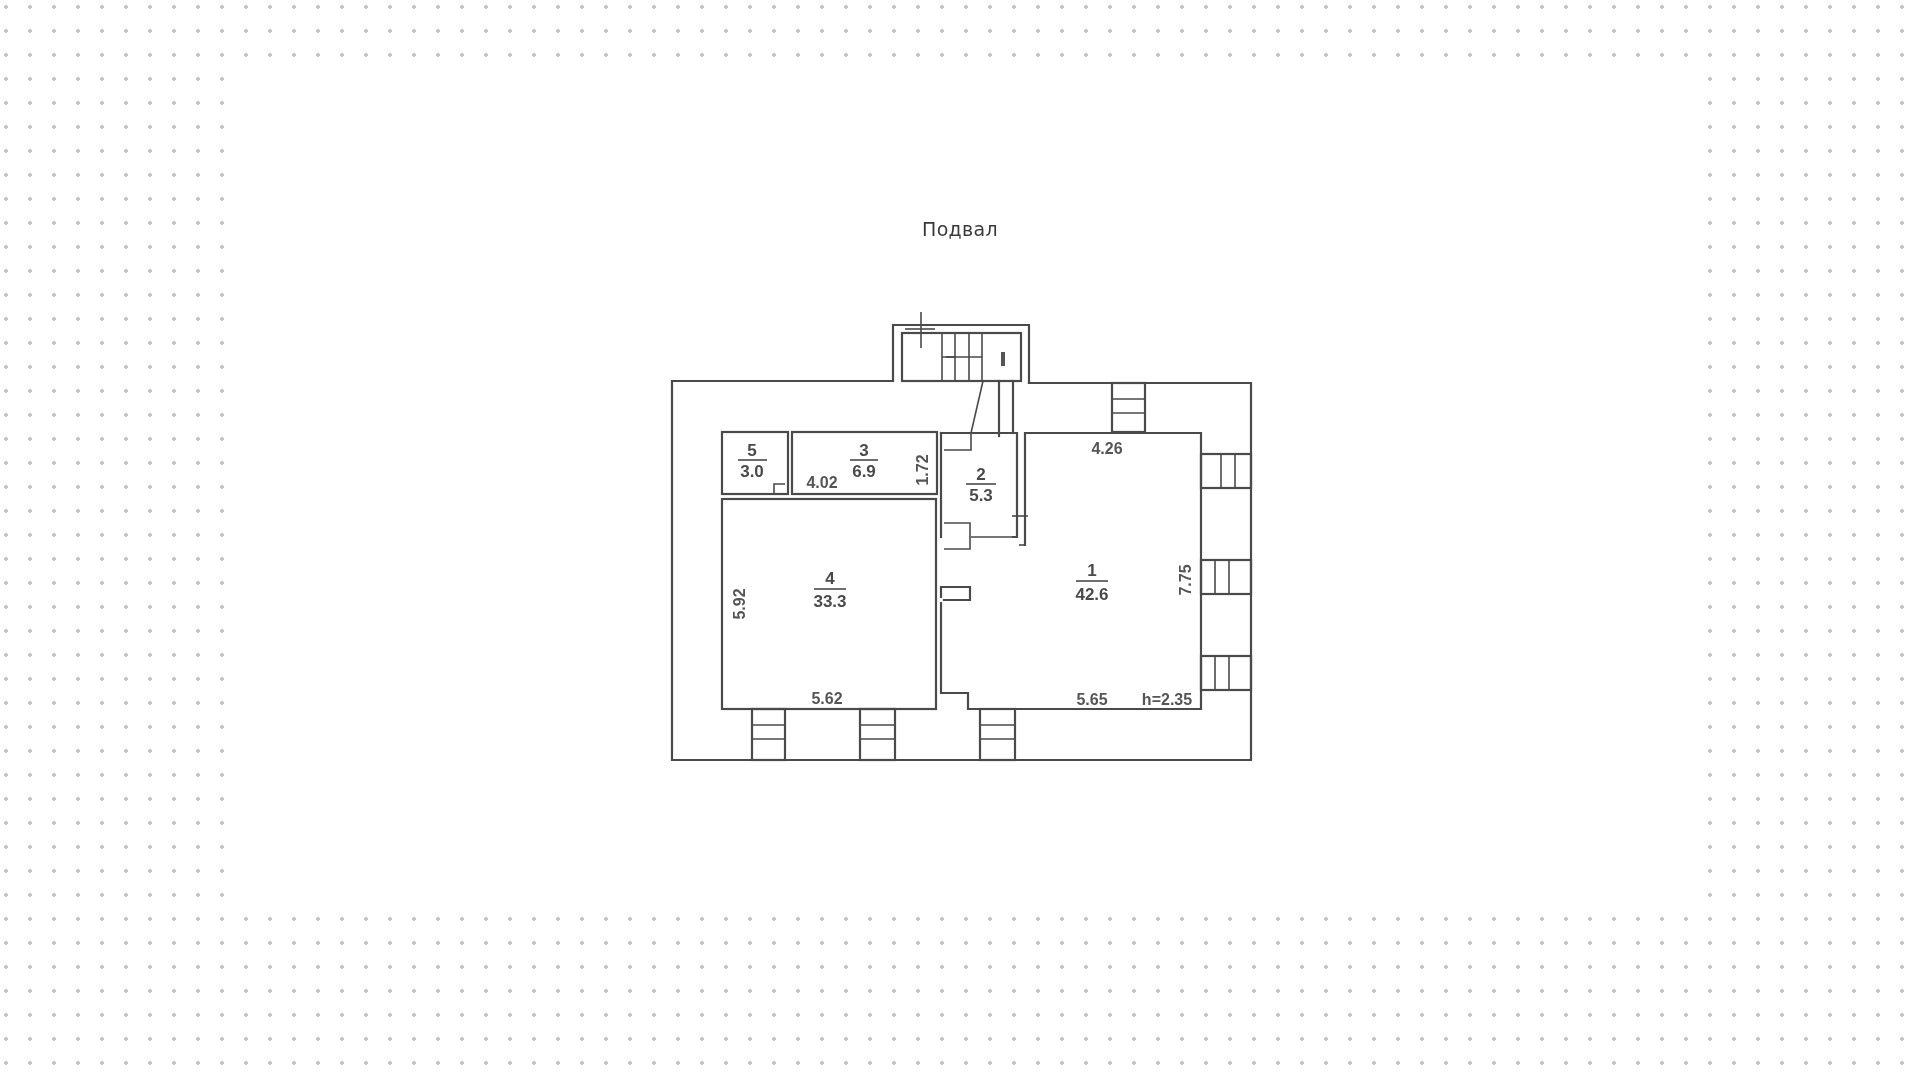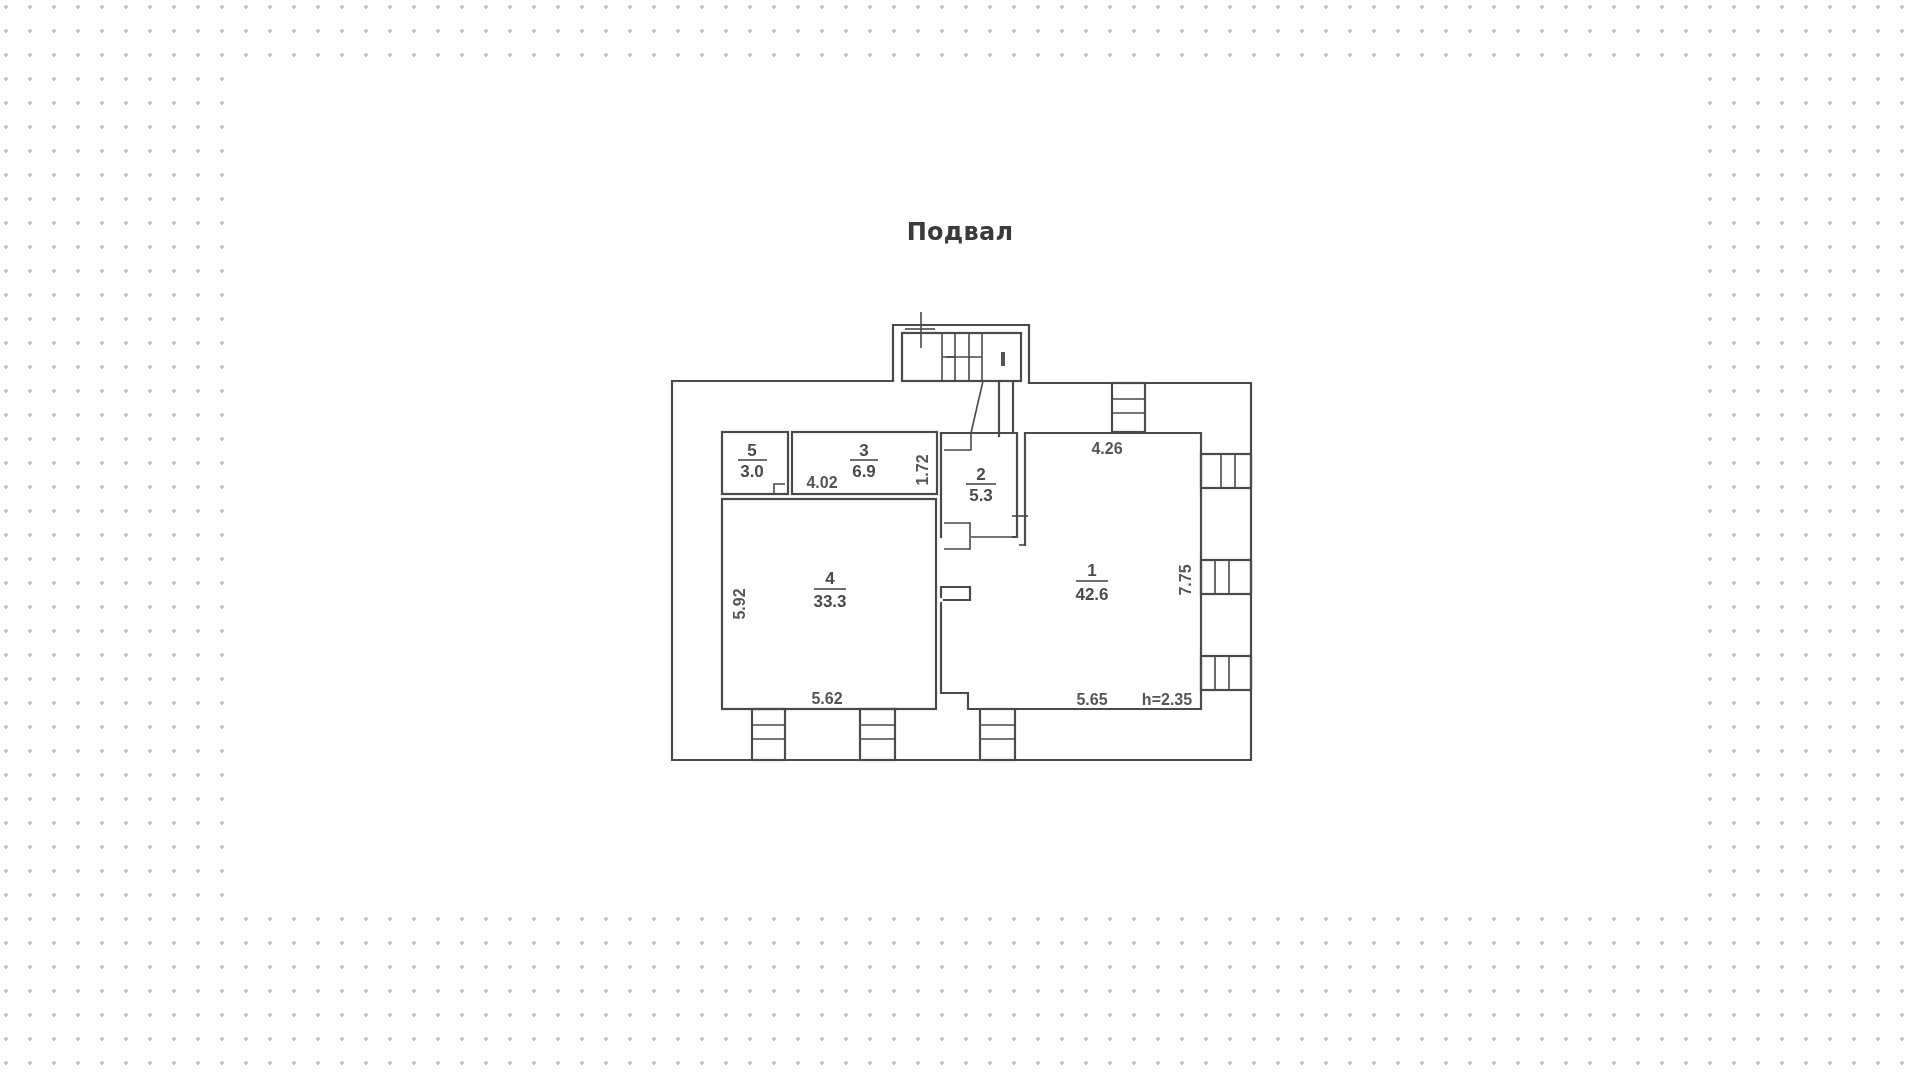--- a/index.html
+++ b/index.html
@@ -10,21 +10,21 @@
       background-size: 24px 24px;
       background-position: -6px -5px;
       font-family: "Liberation Sans", sans-serif;
     }
     .white-panel {
       position: absolute; left: 230px; top: 70px; width: 1460px; height: 836px;
       background: #ffffff;
     }
     .title {
       position: absolute; left: 0; top: 218px; width: 1920px; text-align: center;
-      font-family: "DejaVu Sans", sans-serif; font-weight: 700; font-size: 24px;
+      font-family: "DejaVu Sans", sans-serif; font-weight: 400; font-size: 19px;
       color: #3a3a3a; letter-spacing: 0.3px;
     }
     svg.plan { position: absolute; left: 0; top: 0; }
     .w { stroke: #4a4a4a; stroke-width: 2.2; fill: none; stroke-linecap: square; }
     .t { stroke: #4a4a4a; stroke-width: 1.6; fill: none; }
     .lbl { font-family: "Liberation Sans", sans-serif; font-weight: bold; fill: #4a4a4a; font-size: 17px; text-anchor: middle; }
     .dim { font-family: "Liberation Sans", sans-serif; font-weight: bold; fill: #555; font-size: 16px; text-anchor: middle; }
   </style>
 </head>
 <body>

